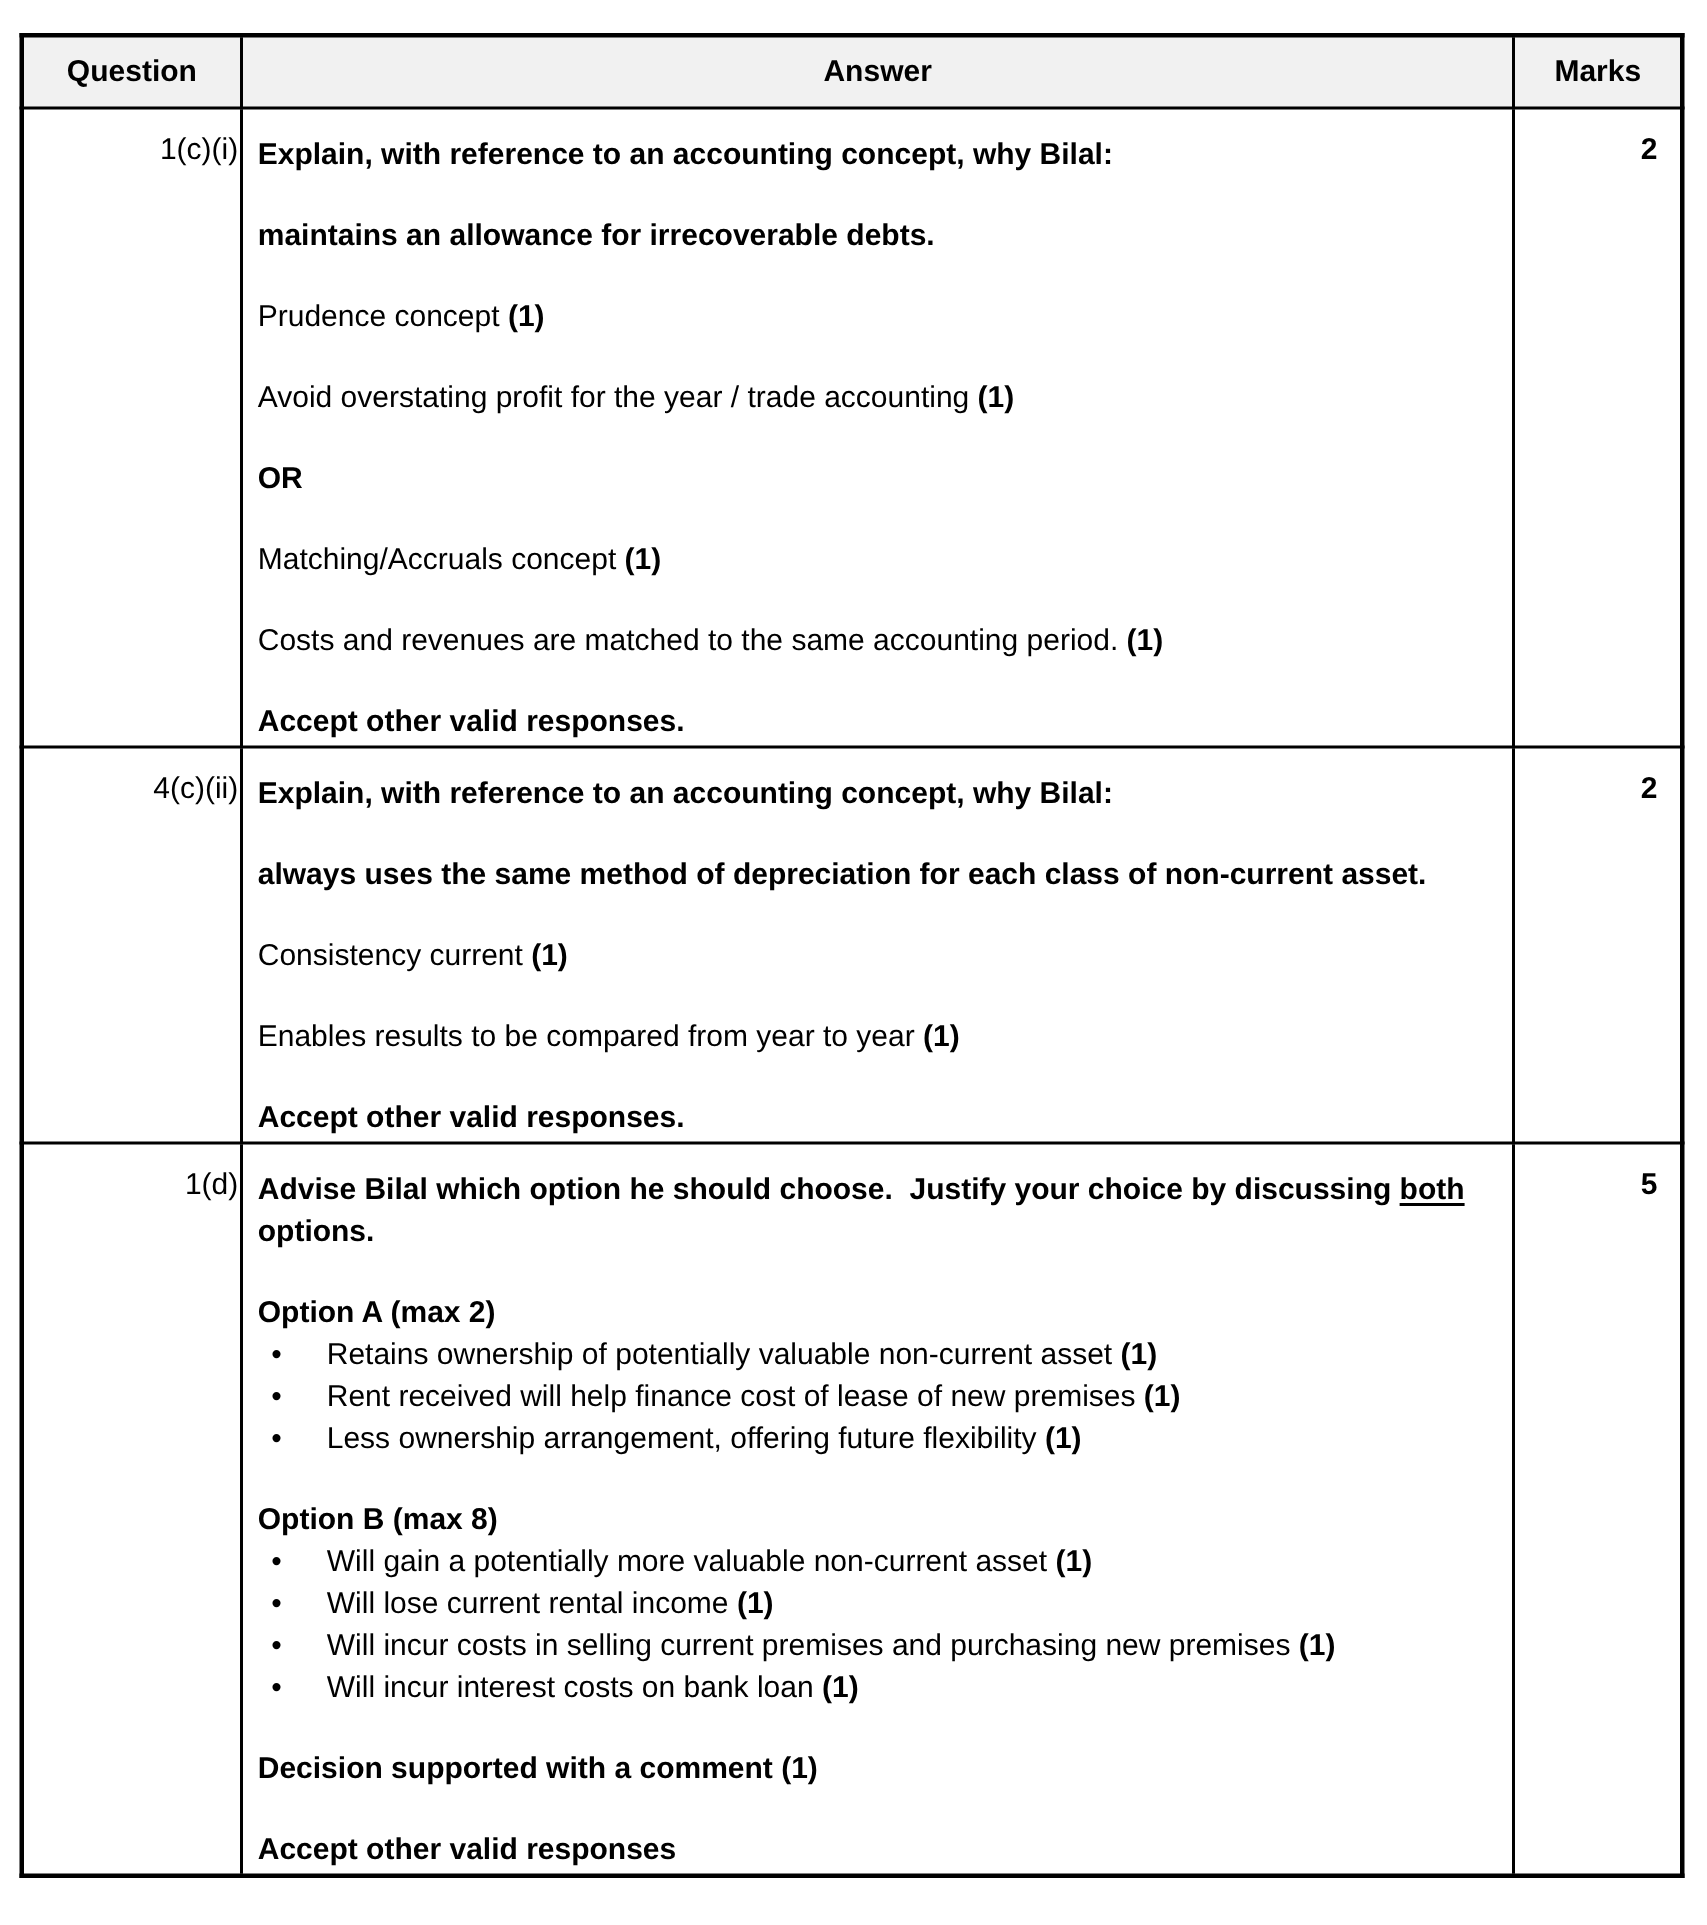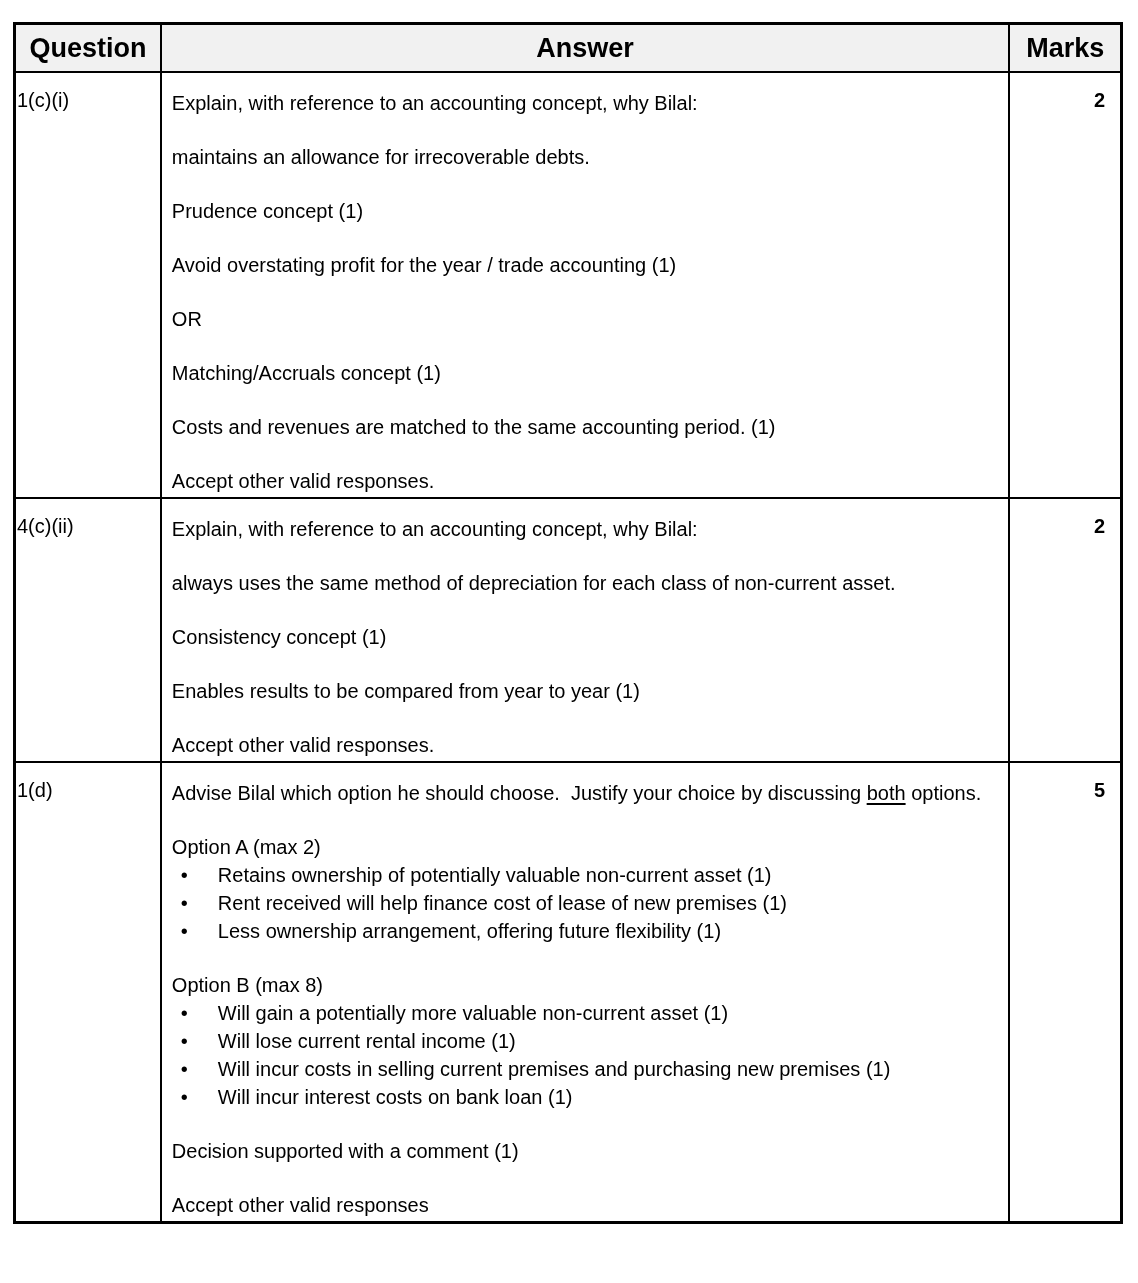--- a/index.html
+++ b/index.html
@@ -28,28 +28,28 @@
   .ms th, .ms td {
     border: 2px solid #000000;
     vertical-align: top;
     box-sizing: border-box;
   }
   .col-q { width: 124px; }
   .col-a { width: 719px; }
   .col-m { width: 95px; }
   .ms th {
     font-weight: bold;
-    font-size: 27px;
+    font-size: 20px;
     text-align: center;
     padding: 9px 0;
     line-height: 28px;
     vertical-align: middle;
   }
   .q-cell {
-    text-align: left;
+    text-align: right;
     padding-top: 16px;
   }
   .m-cell {
     text-align: right;
     font-weight: bold;
     padding: 16px 15px 0 0;
   }
   .a-cell {
     padding: 16px 12px 2px 10px;
   }
@@ -69,21 +69,21 @@
     position: relative;
     padding-left: 46px;
     line-height: 28px;
     white-space: pre-wrap;
   }
   .bullets .dot {
     position: absolute;
     left: 9px;
     top: 0;
   }
-  .seg-b { font-weight: normal; }
+  .seg-b { font-weight: bold; }
   .seg-u {
     text-decoration: underline;
     text-decoration-thickness: 2px;
     text-underline-offset: 3px;
   }
 </style>
 </head>
 <body>
 
 <div class="page">
@@ -108,21 +108,21 @@
             <div class="para blk"><span class="">Costs and revenues are matched to the same accounting period. </span><span class="seg-b ">(1)</span></div>
             <div class="para blk"><span class="seg-b ">Accept other valid responses.</span></div>
           </td>
           <td class="m-cell col-m">2</td>
         </tr>
         <tr>
           <td class="q-cell col-q">4(c)(ii)</td>
           <td class="a-cell col-a">
             <div class="para blk"><span class="seg-b ">Explain, with reference to an accounting concept, why Bilal:</span></div>
             <div class="para blk"><span class="seg-b ">always uses the same method of depreciation for each class of non-current asset.</span></div>
-            <div class="para blk"><span class="">Consistency concept </span><span class="seg-b ">(1)</span></div>
+            <div class="para blk"><span class="">Consistency current </span><span class="seg-b ">(1)</span></div>
             <div class="para blk"><span class="">Enables results to be compared from year to year </span><span class="seg-b ">(1)</span></div>
             <div class="para blk"><span class="seg-b ">Accept other valid responses.</span></div>
           </td>
           <td class="m-cell col-m">2</td>
         </tr>
         <tr>
           <td class="q-cell col-q">1(d)</td>
           <td class="a-cell col-a">
             <div class="para blk"><span class="seg-b ">Advise Bilal which option he should choose.  Justify your choice by discussing </span><span class="seg-b seg-u">both</span><span class="seg-b "> options.</span></div>
             <div class="para blk tight"><span class="seg-b ">Option A (max 2)</span></div>

